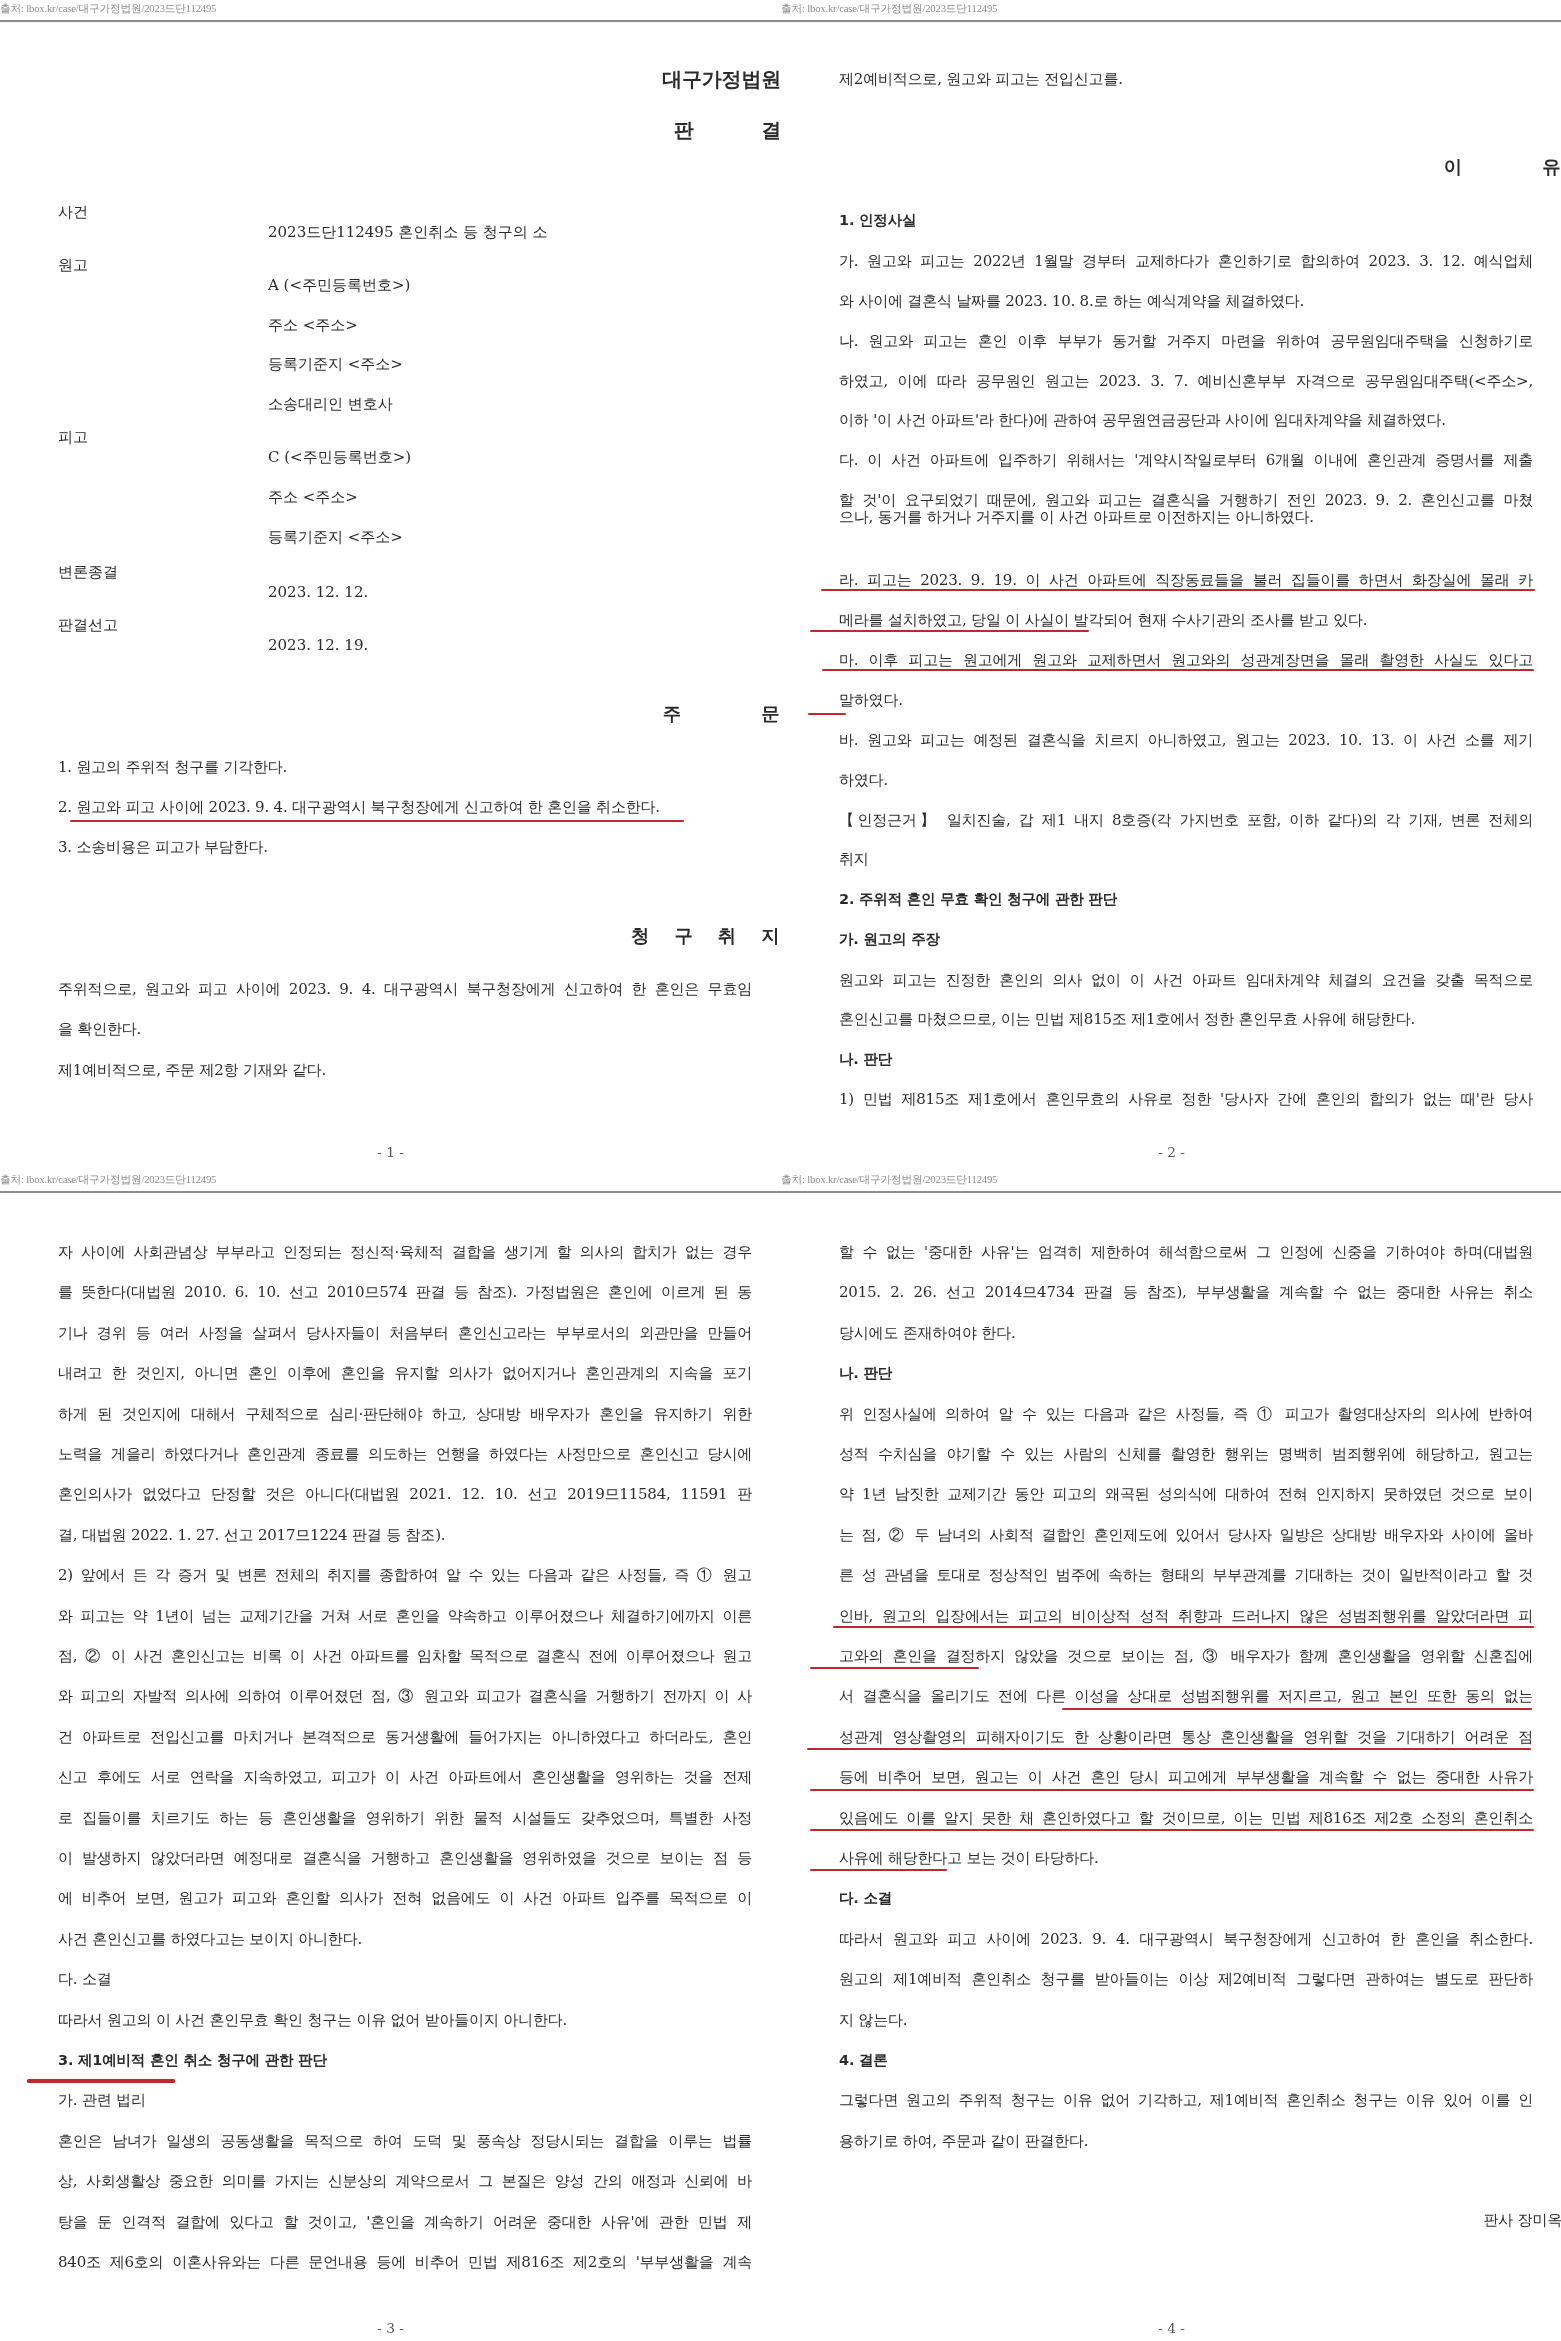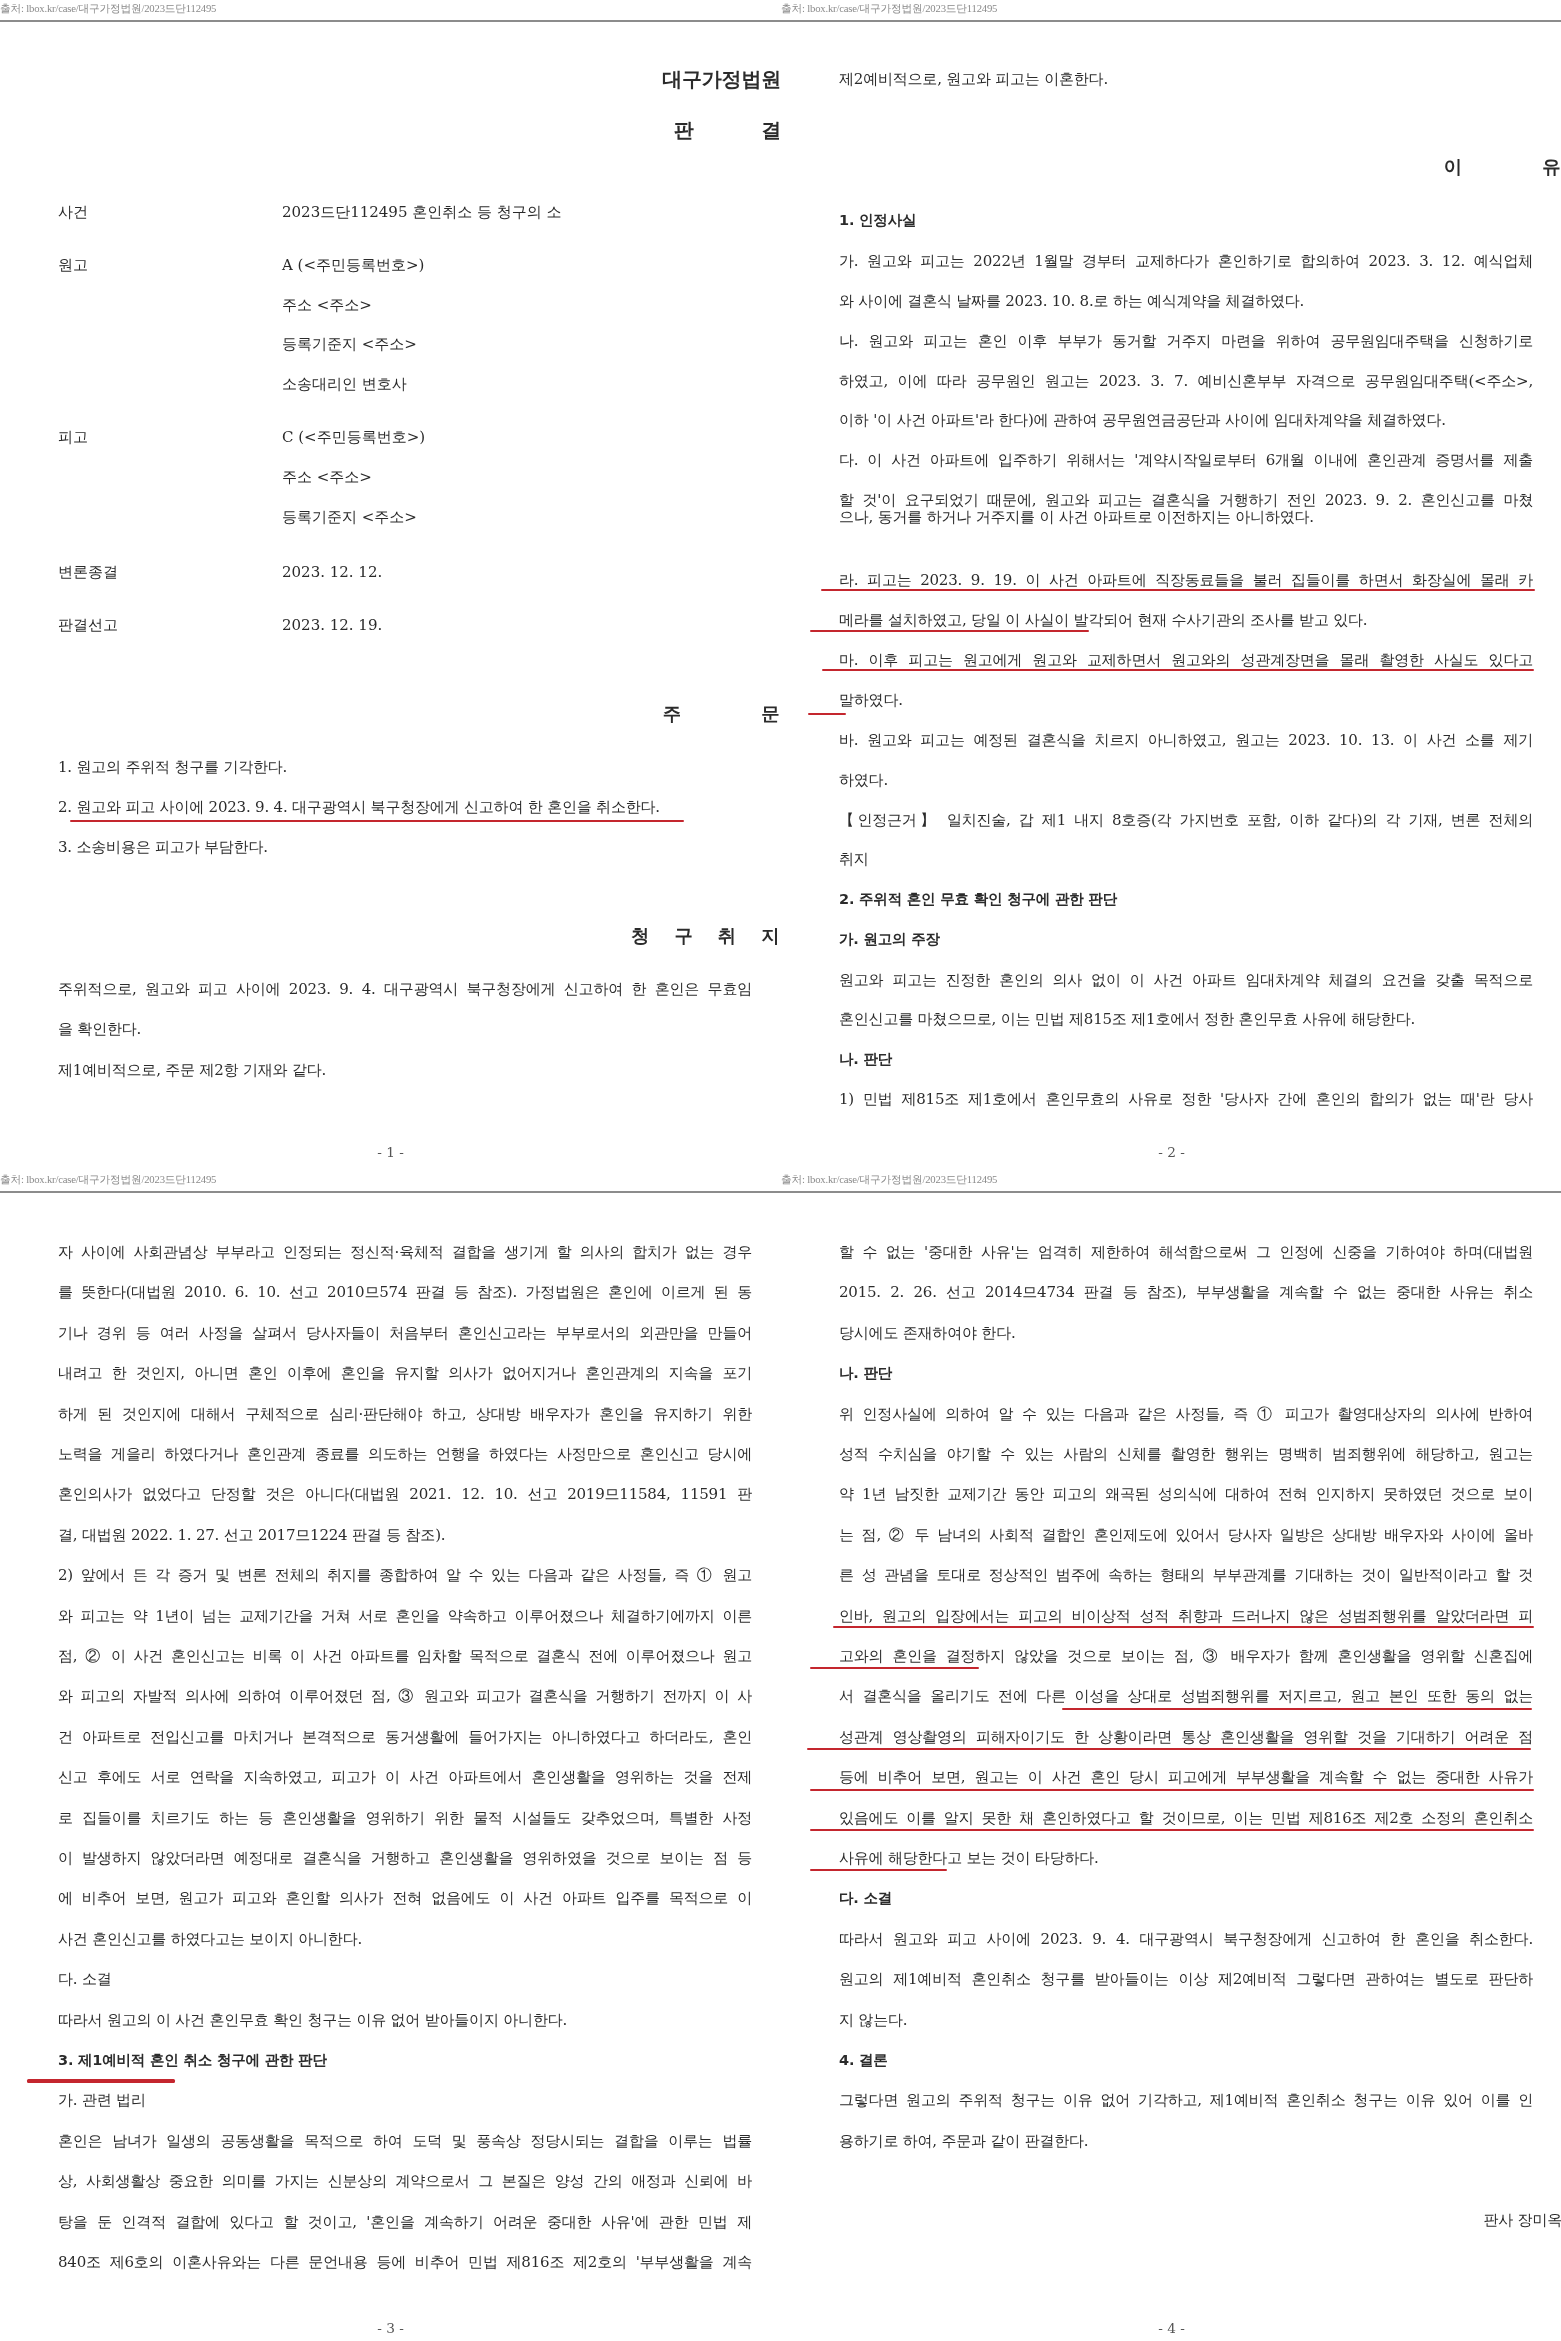--- a/index.html
+++ b/index.html
@@ -10,21 +10,21 @@
          font-family:"Liberation Serif","DejaVu Serif",serif; white-space:nowrap; letter-spacing:-0.2px; }
   .rule { position:absolute; left:0; right:0; top:20px; height:2.3px; background:#8c8c8c; }
   .line { position:absolute; left:58px; width:694px; font-size:15px; line-height:20px;
           white-space:nowrap; letter-spacing:-0.2px; color:#2b2b2b; }
   .just { text-align:justify; text-align-last:justify; }
   .bold { font-weight:bold; font-family:"DejaVu Sans","Liberation Sans",sans-serif; font-size:14.5px; }
   .center { left:0; width:781px; text-align:right; }
   .title { font-size:20px; font-weight:bold; font-family:"DejaVu Sans","Liberation Sans",sans-serif; }
   .heading { font-size:18.3px; font-weight:bold; font-family:"DejaVu Sans","Liberation Sans",sans-serif; letter-spacing:1.5px; }
   .lbl { position:absolute; left:58px; font-size:15px; white-space:nowrap; }
-  .val { position:absolute; left:282px; font-size:15px; white-space:nowrap; }
+  .val { position:absolute; left:268px; font-size:15px; white-space:nowrap;margin-top:20px; }
   .pnum { position:absolute; left:0; width:781px; text-align:center; font-size:13.7px; color:#555; }
   .ul { position:absolute; height:2.3px; background:#c4262e; border-radius:1.5px; }
   .ul.thick { height:3.8px; }
 </style>
 </head>
 <body>
 
 <div class="page" style="left:0;top:0;">
   <div class="src">출처: lbox.kr/case/대구가정법원/2023드단112495</div>
   <div class="rule"></div>
@@ -61,21 +61,21 @@
   <div class="line" style="top:1019px;">을 확인한다.</div>
   <div class="line" style="top:1060px;">제1예비적으로, 주문 제2항 기재와 같다.</div>
 
   <div class="pnum" style="top:1144px;">- 1 -</div>
 </div>
 
 <div class="page" style="left:781px;top:0;">
   <div class="src">출처: lbox.kr/case/대구가정법원/2023드단112495</div>
   <div class="rule"></div>
 
-  <div class="line" style="top:69px;">제2예비적으로, 원고와 피고는 이혼한다.</div>
+  <div class="line" style="top:69px;">제2예비적으로, 원고와 피고는 전입신고를.</div>
   <div class="line center heading" style="top:157px;white-space:pre;">이          유</div>
   <div class="line bold" style="top:210px;">1. 인정사실</div>
   <div class="line just" style="top:251px;">가. 원고와 피고는 2022년 1월말 경부터 교제하다가 혼인하기로 합의하여 2023. 3. 12. 예식업체</div>
   <div class="line" style="top:291px;">와 사이에 결혼식 날짜를 2023. 10. 8.로 하는 예식계약을 체결하였다.</div>
   <div class="line just" style="top:331px;">나. 원고와 피고는 혼인 이후 부부가 동거할 거주지 마련을 위하여 공무원임대주택을 신청하기로</div>
   <div class="line just" style="top:371px;">하였고, 이에 따라 공무원인 원고는 2023. 3. 7. 예비신혼부부 자격으로 공무원임대주택(&lt;주소&gt;,</div>
   <div class="line" style="top:410px;">이하 '이 사건 아파트'라 한다)에 관하여 공무원연금공단과 사이에 임대차계약을 체결하였다.</div>
   <div class="line just" style="top:450px;">다. 이 사건 아파트에 입주하기 위해서는 '계약시작일로부터 6개월 이내에 혼인관계 증명서를 제출</div>
   <div class="line just" style="top:490px;">할 것'이 요구되었기 때문에, 원고와 피고는 결혼식을 거행하기 전인 2023. 9. 2. 혼인신고를 마쳤</div>
   <div class="line" style="top:507px;">으나, 동거를 하거나 거주지를 이 사건 아파트로 이전하지는 아니하였다.</div>

